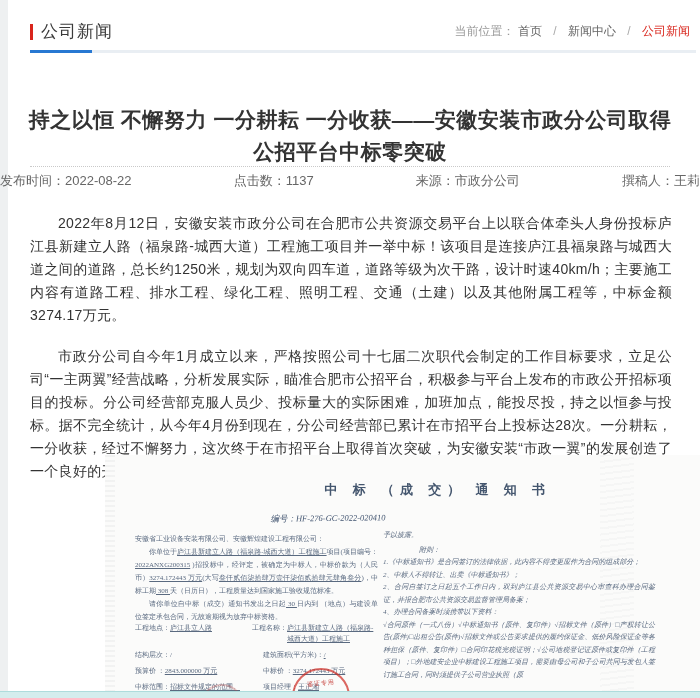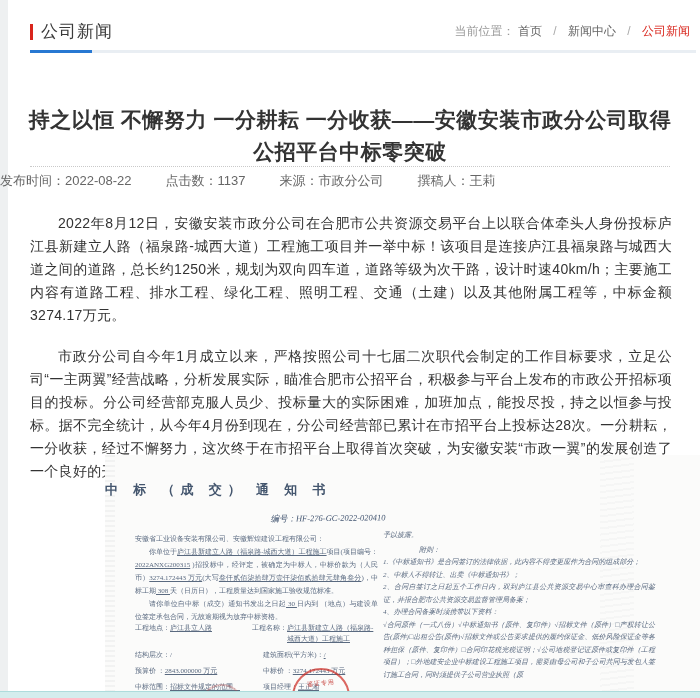--- a/index.html
+++ b/index.html
@@ -26,21 +26,21 @@
 
   
   .art-title{
     position:absolute;left:28px;right:28px;top:90px;
     text-align:center;font-size:21px;font-weight:bold;color:#333;
     line-height:1.5;letter-spacing:0.5px;
   }
   .dotted{position:absolute;left:30px;right:30px;top:166px;border-top:1px dotted #c9c9c9;}
   .meta{
     position:absolute;left:0;right:0;top:172px;height:18px;
-    display:flex;justify-content:flex-start;gap:34px;
+    display:flex;justify-content:space-between;gap:34px;
     font-size:13px;color:#666;
   }
   .meta .pair{white-space:nowrap;}
 
   .body-text{position:absolute;left:30px;right:28px;top:212px;}
   .body-text p{
     margin:0 0 18px 0;font-size:14px;line-height:23px;color:#333;
     text-indent:2em;text-align:justify;letter-spacing:0.3px;
   }
 
@@ -49,21 +49,21 @@
     position:absolute;left:105px;top:455px;width:595px;height:243px;
     background:#fbfbfa;
     font-family:"Liberation Serif","DejaVu Serif",serif;
     color:#5a6a80;overflow:hidden;
   }
   .scan .grain-l{position:absolute;left:0;top:0;width:10px;height:100%;
     background:repeating-linear-gradient(180deg,rgba(160,165,170,.10) 0 2px,rgba(255,255,255,0) 2px 5px);}
   .scan .grain-r{position:absolute;left:495px;top:0;width:34px;height:100%;
     background:repeating-linear-gradient(173deg,rgba(170,175,180,.07) 0 2px,rgba(255,255,255,0) 2px 6px);}
   .doc-title{
-    position:absolute;top:26px;left:0;width:446px;text-align:left;
+    position:absolute;top:26px;left:0;width:446px;text-align:right;
     font-size:13px;font-weight:600;letter-spacing:6px;color:#44566e;
   }
   .doc-serial{
     position:absolute;top:58px;left:0;width:446px;text-align:center;
     font-size:8.5px;font-style:italic;color:#40536f;transform:rotate(-0.6deg);
   }
   .doc-left{position:absolute;left:30px;top:78px;width:243px;font-size:7px;line-height:13px;text-align:justify;}
   .doc-left .indent{text-indent:2em;}
   .doc-right{position:absolute;left:278px;top:74px;width:272px;font-size:7px;line-height:12.5px;text-align:justify;}
   .doc-right p{margin:0;font-style:italic;}

